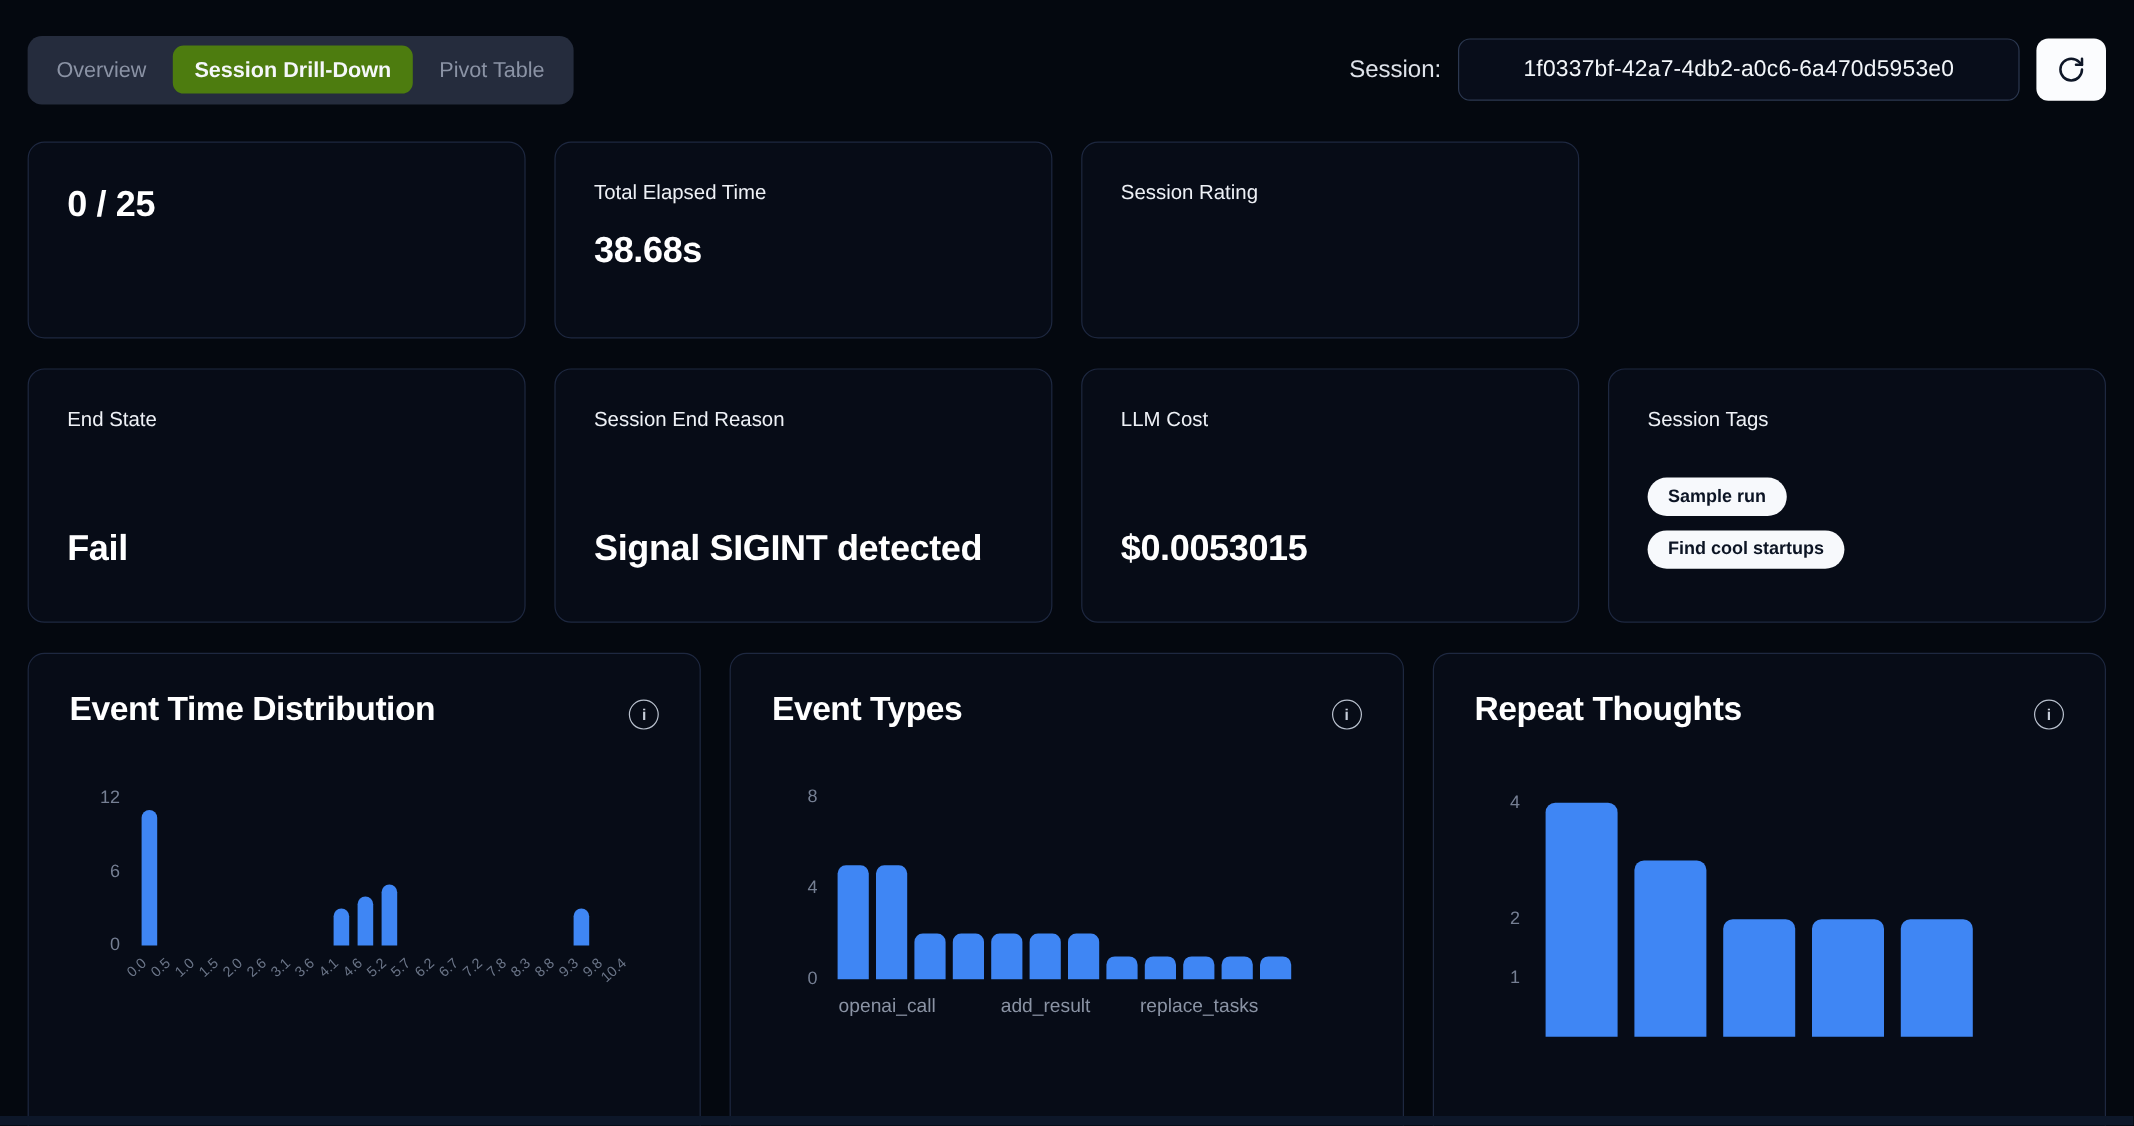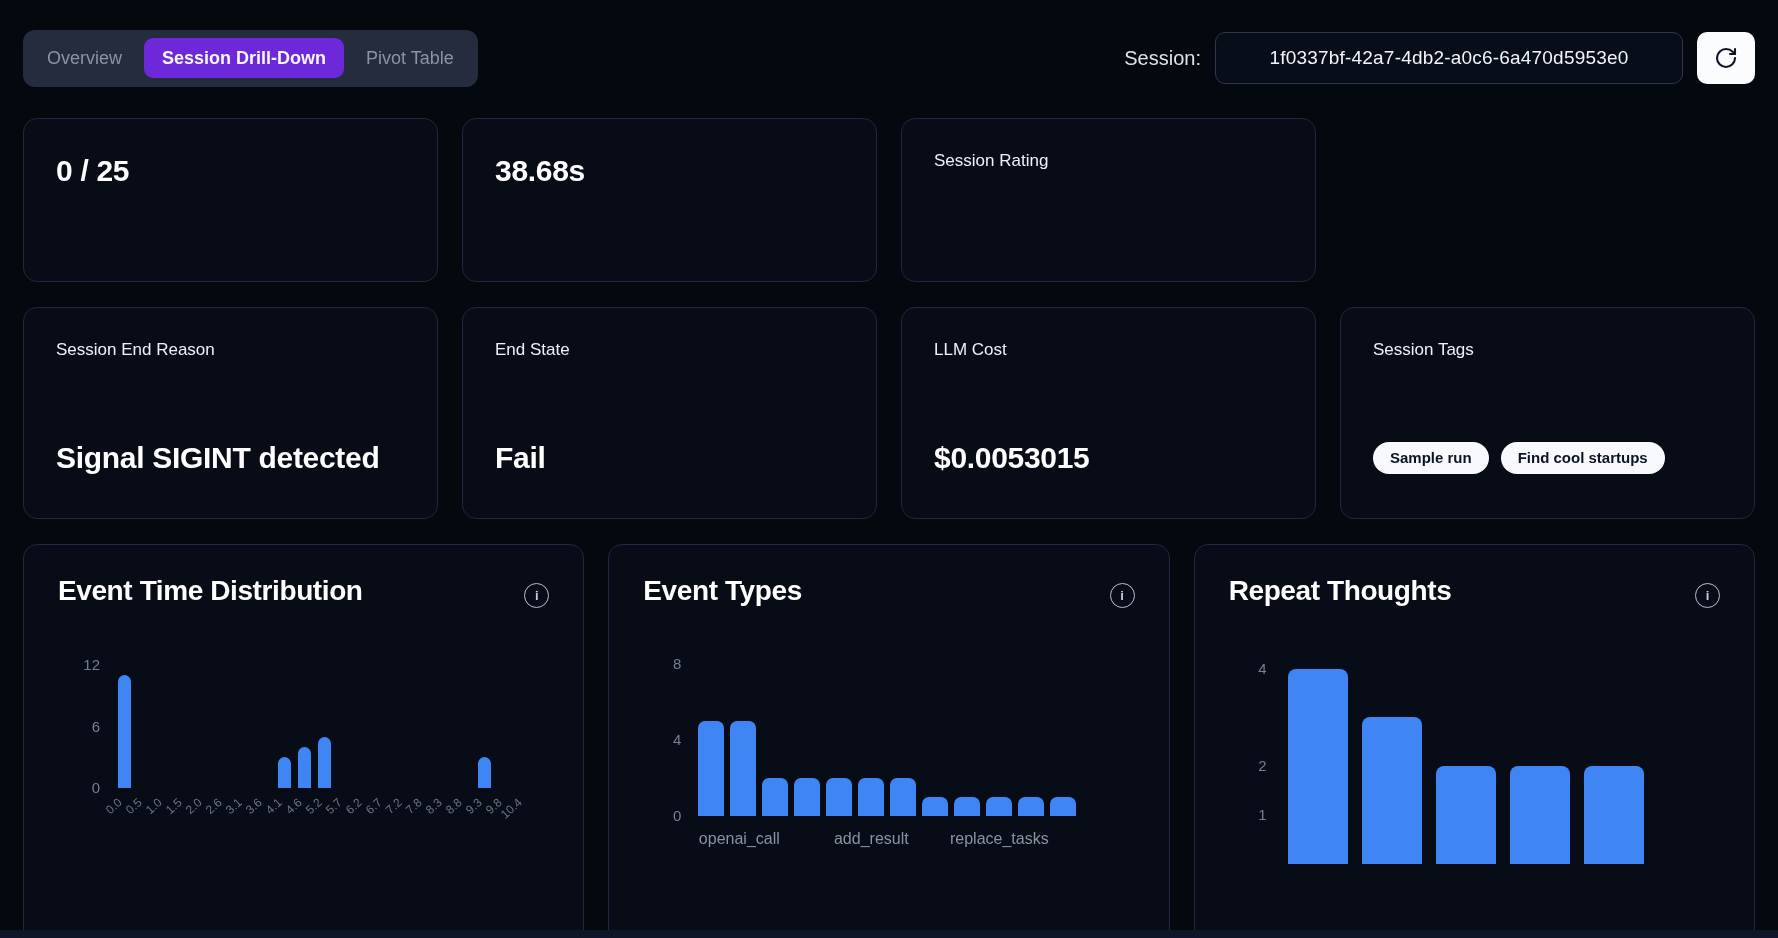--- a/index.html
+++ b/index.html
@@ -5,38 +5,38 @@
   html,body{margin:0;padding:0;background:#04080f;}
   body{width:1778px;height:938px;overflow:hidden;
        font-family:"Liberation Sans","DejaVu Sans",sans-serif;color:#fff;position:relative;}
   .page{padding:28px 23px 0 23px;}
 
   
   .topbar{display:flex;justify-content:space-between;align-items:center;height:60px;}
   .tabs{display:flex;align-items:center;gap:4px;background:#252c3d;border-radius:12px;padding:6px;height:57px;box-sizing:border-box;}
   .tab{background:transparent;border:none;cursor:pointer;font-family:inherit;
        font-size:18px;font-weight:500;color:#8b93a5;padding:11px 18px;border-radius:9px;line-height:1;}
-  .tab.active{background:#6d28d9;color:#f5f7fa;font-weight:600;}
+  .tab.active{background:#4d7c0f;color:#f5f7fa;font-weight:600;}
   .session-ctl{display:flex;align-items:center;gap:14px;}
   .session-label{font-size:20px;color:#dfe3ea;}
   .session-input{width:468px;height:52px;box-sizing:border-box;background:#080d1a;border:1px solid #2c3850;
        border-radius:10px;color:#f2f5f9;font-family:inherit;font-size:19px;text-align:center;letter-spacing:.2px;outline:none;}
   .refresh-btn{width:58px;height:52px;background:#fbfcfe;border:none;border-radius:10px;cursor:pointer;
        display:flex;align-items:center;justify-content:center;}
 
   
   .stats-grid{display:grid;grid-template-columns:repeat(4,1fr);gap:24px;margin-top:30px;}
   .stats-grid.row2{margin-top:25px;}
   .card{background:#070c17;border:1px solid #1e2840;border-radius:14px;box-sizing:border-box;}
   .stat-card{height:164px;padding:32px 32px 28px 32px;display:flex;flex-direction:column;gap:18px;}
   .stat-card.tall{height:212px;padding-bottom:40px;justify-content:space-between;gap:0;}
   .card-label{font-size:17px;color:#eef1f6;font-weight:400;}
   .card-value{font-size:30px;font-weight:700;color:#ffffff;letter-spacing:-.3px;line-height:1.35;}
   .stat-card.tall .card-value{max-width:330px;}
-  .tags{display:flex;flex-direction:row;align-items:flex-end;gap:12px;margin-bottom:4px;}
+  .tags{display:flex;flex-direction:column;align-items:flex-start;gap:12px;margin-bottom:4px;}
   .tag-pill{background:#f7f9fc;color:#0c1424;font-size:15px;font-weight:700;
        padding:7px 17px;border-radius:999px;line-height:1.2;}
 
   
   .charts-grid{display:grid;grid-template-columns:repeat(3,1fr);gap:24px;margin-top:25px;}
   .chart-card{height:476px;padding:30px 34px;overflow:hidden;}
   .chart-head{display:flex;justify-content:space-between;align-items:flex-start;}
   .chart-title{margin:0;font-size:28px;font-weight:700;color:#fff;letter-spacing:-.4px;}
   .info-icon{width:23px;height:23px;margin-top:8px;border:1.5px solid #b9c1ce;border-radius:50%;
        color:#c6cdd9;font-size:13px;font-weight:600;display:flex;align-items:center;justify-content:center;
@@ -72,36 +72,37 @@
         </svg>
       </button>
     </div>
   </header>
 
   <section class="stats-grid">
     <div class="card stat-card">
       <div class="card-value">0 / 25</div>
     </div>
     <div class="card stat-card">
+      <div class="card-label">Total Elapsed Time</div>
       <div class="card-value">38.68s</div>
     </div>
     <div class="card stat-card">
       <div class="card-label">Session Rating</div>
       <div class="card-value"></div>
     </div>
   </section>
 
   <section class="stats-grid row2">
     <div class="card stat-card tall">
+      <div class="card-label">End State</div>
+      <div class="card-value">Fail</div>
+    </div>
+    <div class="card stat-card tall">
       <div class="card-label">Session End Reason</div>
       <div class="card-value">Signal SIGINT detected</div>
-    </div>
-    <div class="card stat-card tall">
-      <div class="card-label">End State</div>
-      <div class="card-value">Fail</div>
     </div>
     <div class="card stat-card tall">
       <div class="card-label">LLM Cost</div>
       <div class="card-value">$0.0053015</div>
     </div>
     <div class="card stat-card tall">
       <div class="card-label">Session Tags</div>
       <div class="tags">
         <span class="tag-pill">Sample run</span>
         <span class="tag-pill">Find cool startups</span>

